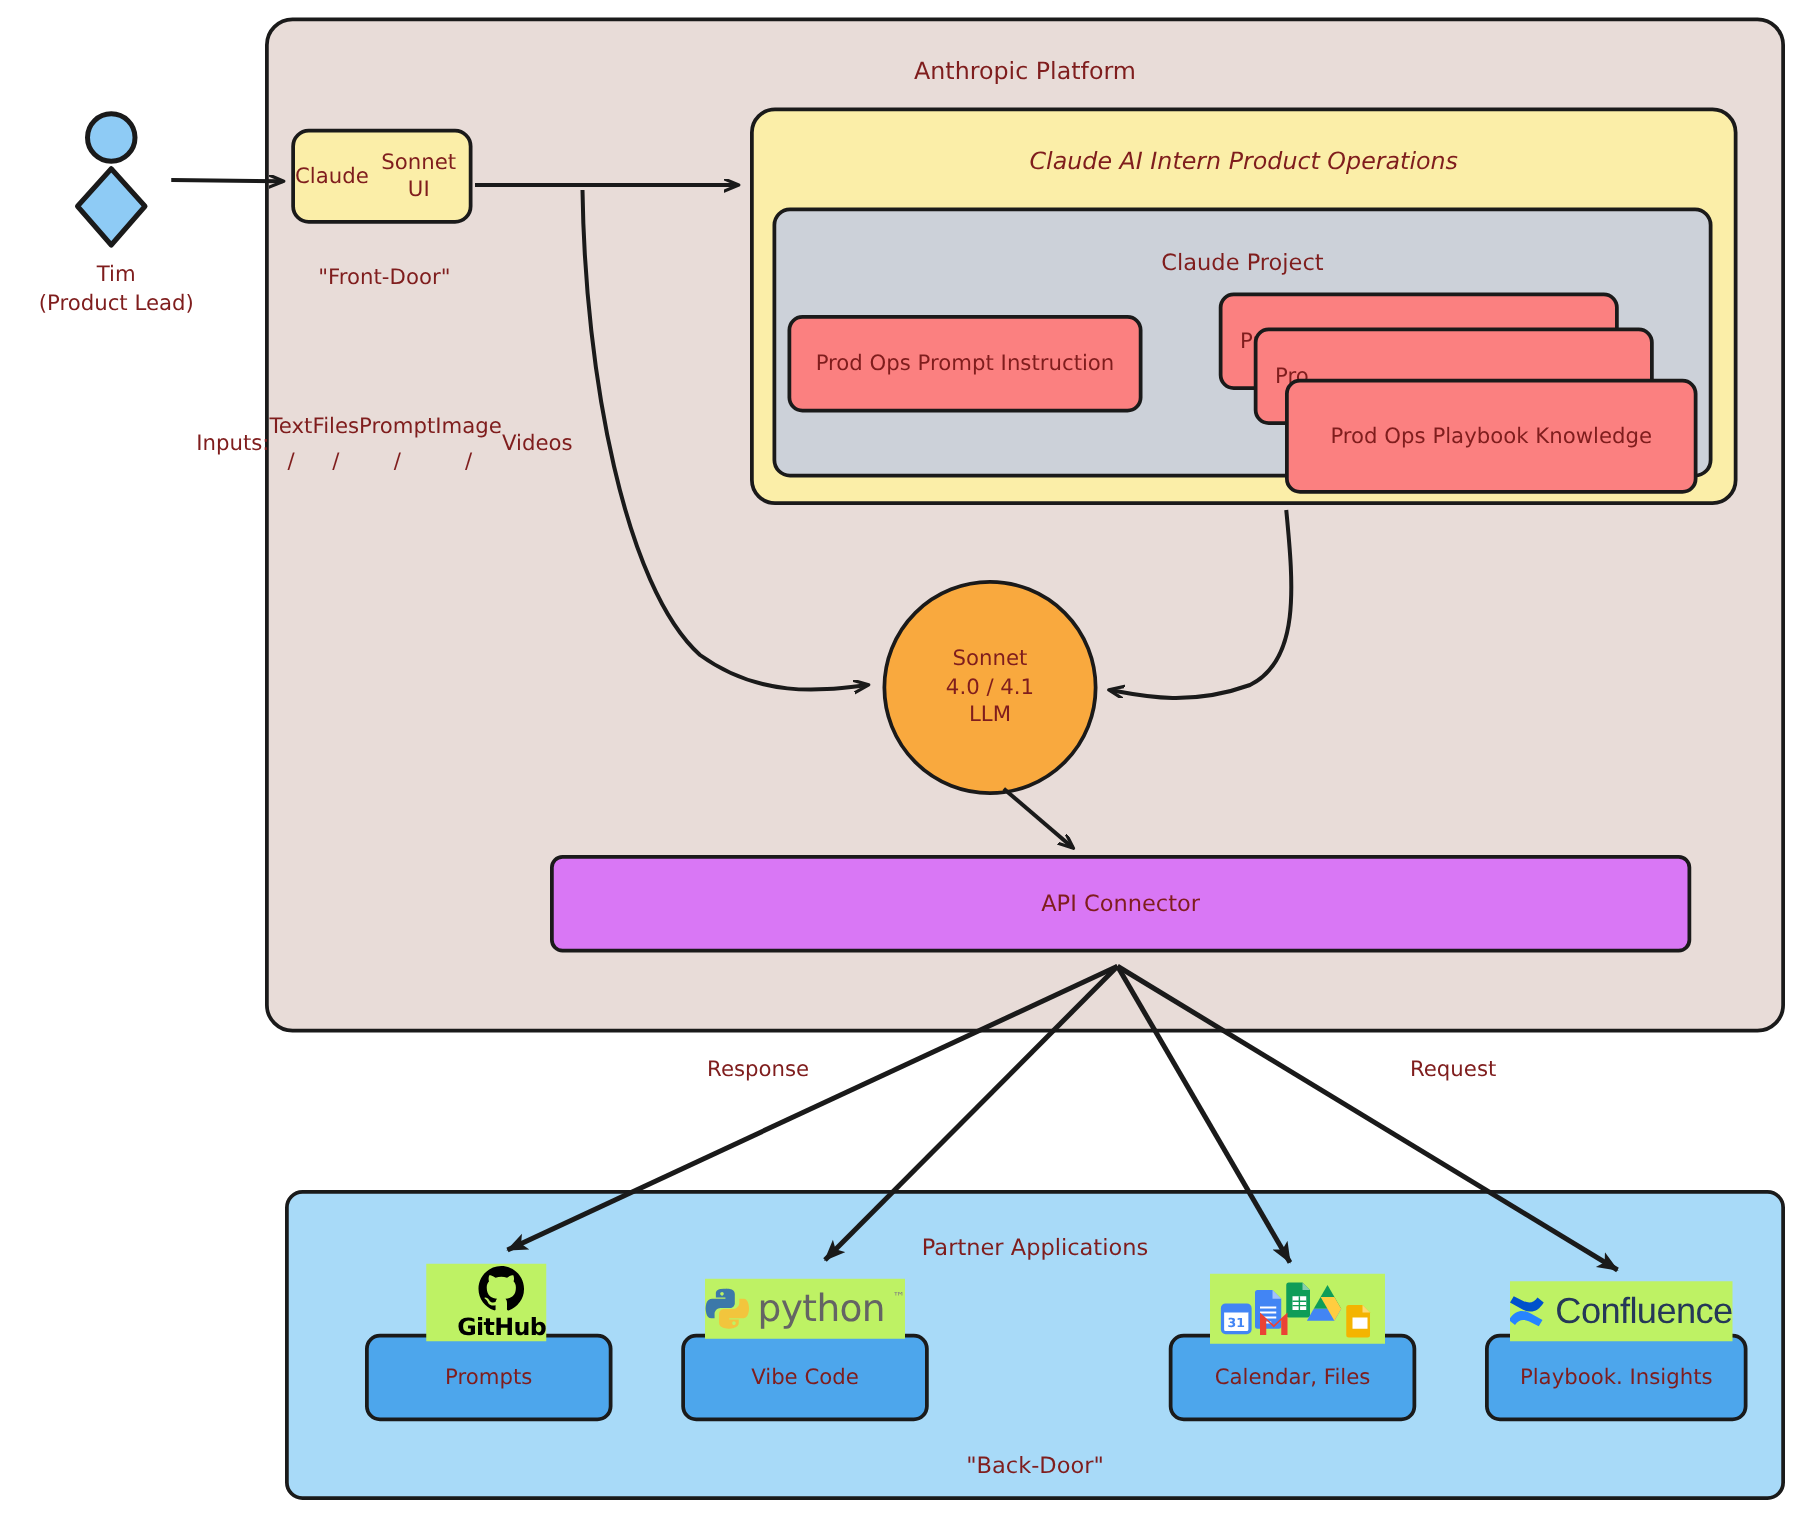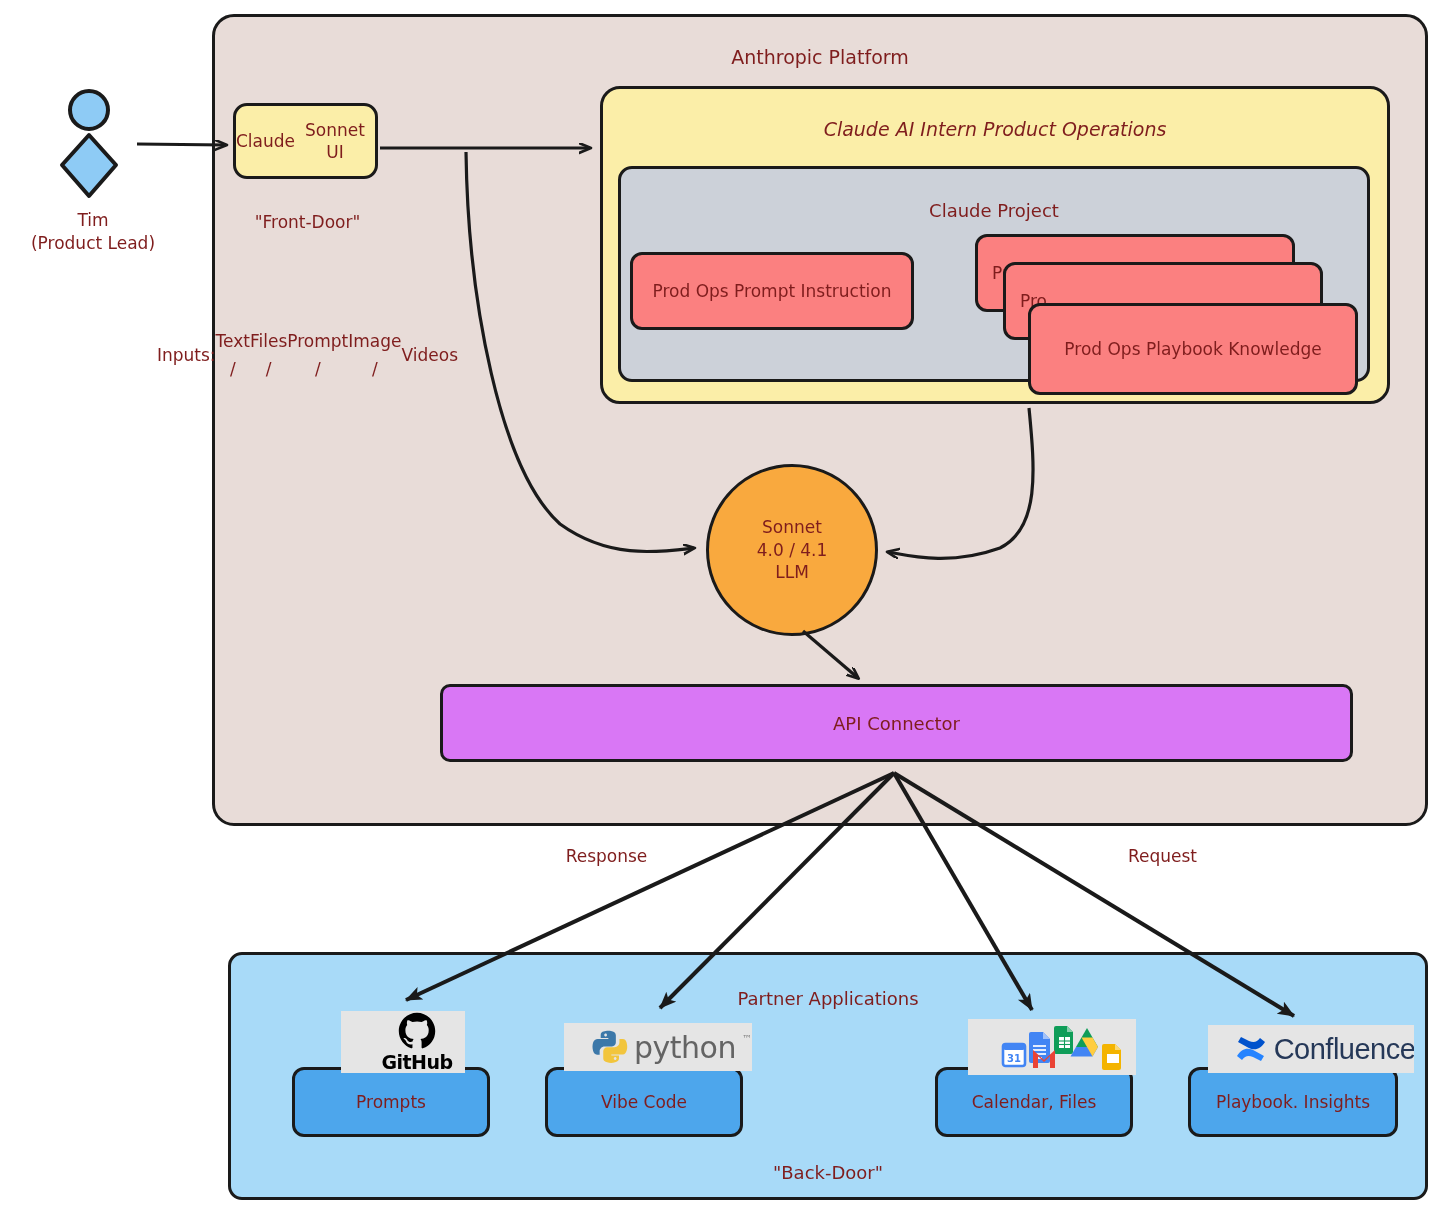--- a/index.html
+++ b/index.html
@@ -202,26 +202,25 @@
     font-size: 17px;
     white-space: nowrap;
   }
   #app-0 { left: 292px; top: 1067px; width: 198px; height: 70px; }
   #app-1 { left: 545px; top: 1067px; width: 198px; height: 70px; }
   #app-2 { left: 935px; top: 1067px; width: 198px; height: 70px; text-align: right; }
   #app-3 { left: 1188px; top: 1067px; width: 210px; height: 70px; }
 
   .logo-chip {
     position: absolute;
-    background: #e5e5e5;
+    background: #bef264;
     display: flex;
     align-items: center;
-    justify-content: center;
+    justify-content: flex-end;
     overflow: hidden;
-    padding-left: 28px;
   }
   #logo-0 { left: 341px; top: 1011px; width: 96px; height: 62px; }
   #logo-1 { left: 564px; top: 1023px; width: 160px; height: 48px; }
   #logo-2 { left: 968px; top: 1019px; width: 140px; height: 56px; }
   #logo-3 { left: 1208px; top: 1025px; width: 178px; height: 48px; }
 
   .gh-text {
     font-family: "DejaVu Sans", sans-serif;
     font-weight: bold;
     font-size: 19px;

